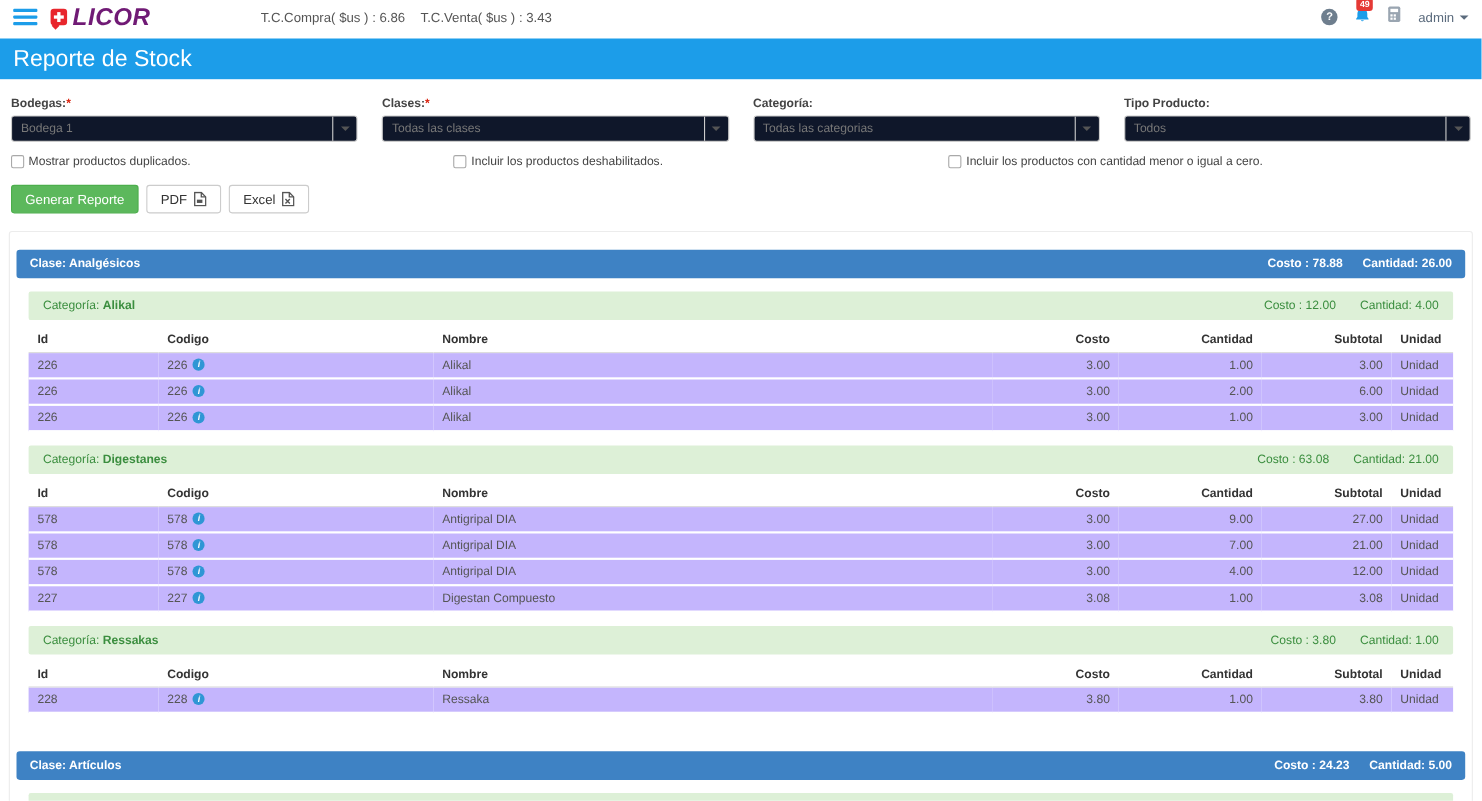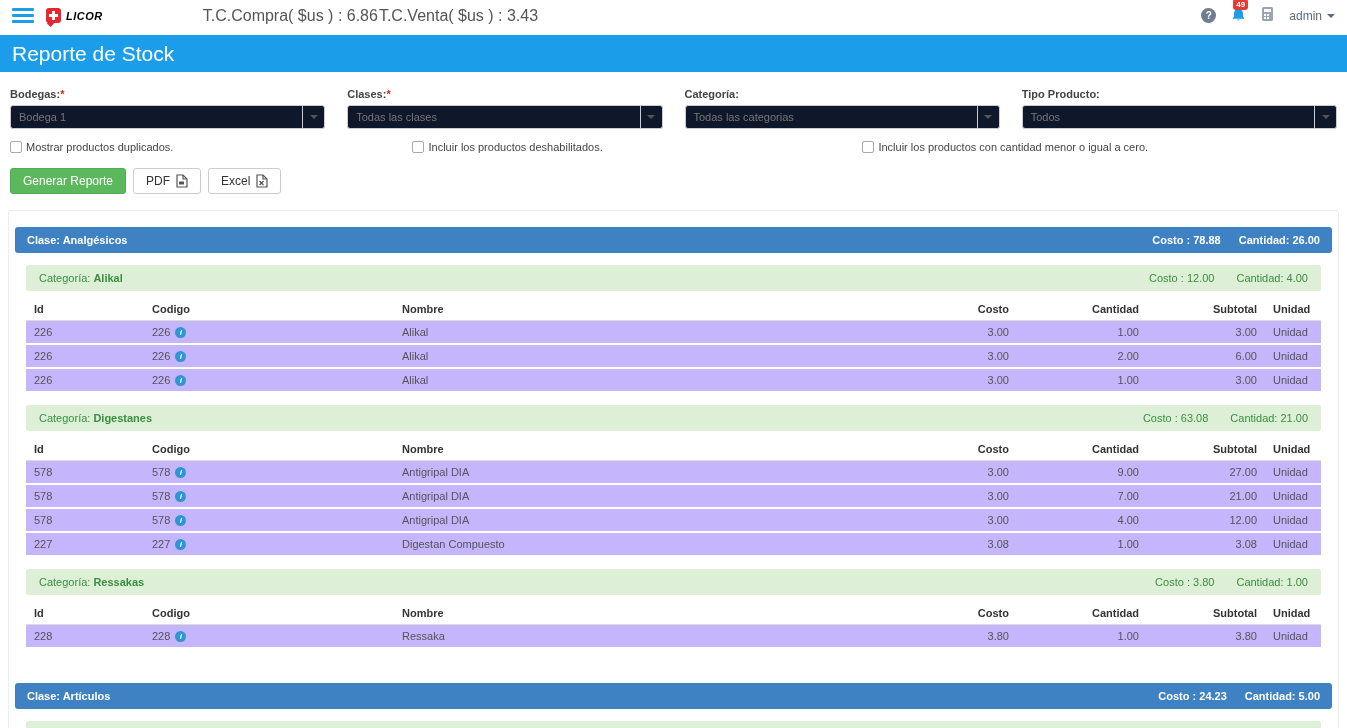--- a/index.html
+++ b/index.html
@@ -9,22 +9,22 @@
   
   .navbar { height:31px; display:flex; align-items:center; background:#fff; padding:0 12px; }
   .hamburger { width:22px; display:flex; flex-direction:column; gap:3px; cursor:pointer; margin-right:12px; }
   .hamburger span { display:block; height:3px; background:#1c9de9; border-radius:1px; }
   .brand { display:flex; align-items:center; gap:5px; }
   .brand-badge { position:relative; width:15px; height:15px; background:#e8262d; border-radius:3px; }
   .brand-badge::before { content:""; position:absolute; left:6px; top:3px; width:3px; height:9px; background:#fff; }
   .brand-badge::after  { content:""; position:absolute; left:3px; top:6px; width:9px; height:3px; background:#fff; }
   .brand-tail { position:absolute; left:2px; bottom:-3px; width:5px; height:5px; background:#e8262d;
     transform:rotate(45deg); }
-  .brand-name { font-size:11px; font-weight:800; font-style:italic; color:#000000; letter-spacing:.5px; }
-  .tc-rates { display:flex; gap:1px; margin-left:100px; font-size:16px; color:#555; }
+  .brand-name { font-size:22px; font-weight:800; font-style:italic; color:#701a75; letter-spacing:.5px; }
+  .tc-rates { display:flex; gap:14px; margin-left:100px; font-size:12px; color:#555; }
   .nav-right { margin-left:auto; display:flex; align-items:center; gap:15px; }
   .help-icon { width:15px; height:15px; border-radius:50%; background:#6e7e8e; color:#fff; font-size:10px;
     font-weight:700; display:flex; align-items:center; justify-content:center; cursor:pointer; }
   .bell-wrap { position:relative; cursor:pointer; }
   .badge { position:absolute; top:-7px; left:2px; background:#e53935; color:#fff; font-size:8px; font-weight:700;
     padding:1px 3px; border-radius:3px; line-height:1.2; }
   .user-menu { display:flex; align-items:center; gap:5px; font-size:12px; color:#5b6b7d; cursor:pointer; }
   .caret-down { width:0; height:0; border-left:4px solid transparent; border-right:4px solid transparent;
     border-top:4px solid #5b6b7d; }
 

